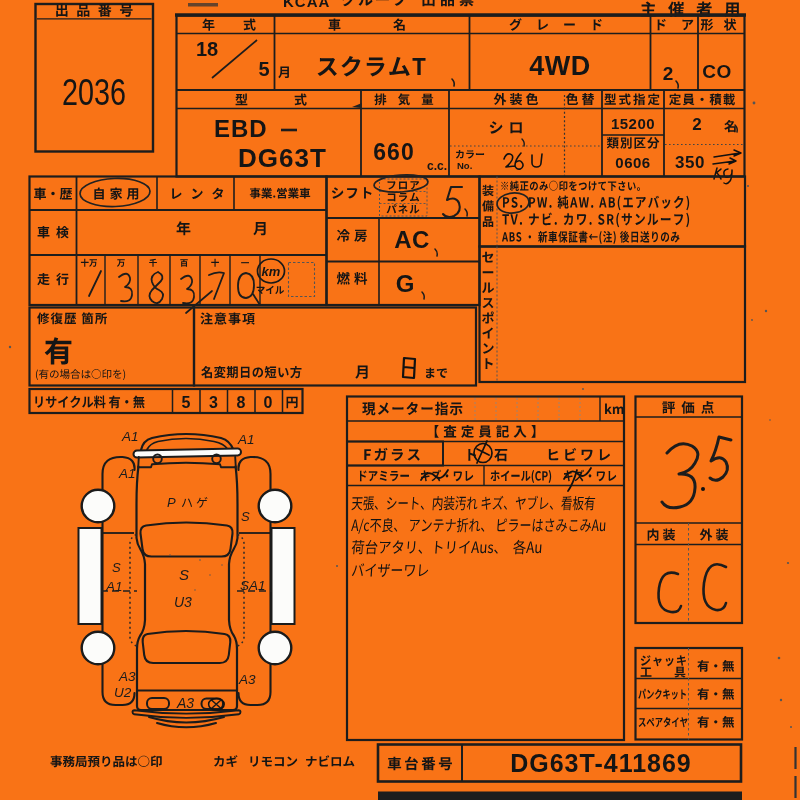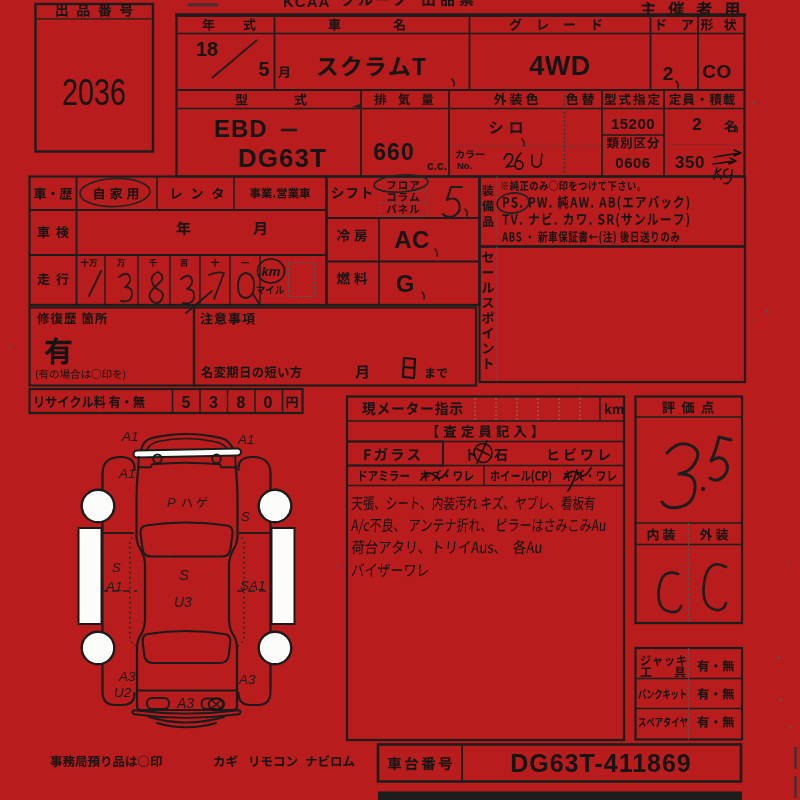--- a/index.html
+++ b/index.html
@@ -1,14 +1,14 @@
 <!DOCTYPE html>
 <html><head><meta charset="utf-8"><style>
 html,body{margin:0;padding:0;background:#fff;}
-#page{position:relative;width:800px;height:800px;background:#b91c1c;font-family:"Liberation Sans",sans-serif;}
+#page{position:relative;width:800px;height:800px;background:#f97316;font-family:"Liberation Sans",sans-serif;}
 svg{position:absolute;left:0;top:0;}
 .lt{font-family:"Liberation Sans",sans-serif;fill:#151515;}
 </style></head><body>
 <div id="page">
 <svg width="800" height="800" viewBox="0 0 800 800">
 <defs>
         <path id="g0" d="M179 173 164 166C169 159 176 147 180 139L196 146C192 153 185 165 179 173ZM109 151 79 161C77 154 73 145 70 140C60 123 43 97 8 76L30 59C50 72 67 90 81 107H137C134 93 122 68 109 53C91 33 69 16 28 3L52 -18C89 -3 113 15 132 39C150 61 162 88 167 105C169 110 172 116 174 120L157 130L172 136C168 144 161 157 156 164L140 157C145 150 151 140 155 132L153 132C149 131 142 130 136 130H96L96 131C99 135 104 144 109 151Z"></path>
         <path id="g1" d="M101 4 117 -9C119 -8 122 -6 126 -3C148 8 177 30 194 51L178 73C165 54 145 38 129 31C129 43 129 120 129 136C129 145 130 152 130 153H101C101 152 102 145 102 136C102 120 102 30 102 19C102 14 101 8 101 4ZM8 7 32 -9C49 6 62 26 68 49C73 69 74 111 74 135C74 143 75 152 75 153H46C47 148 48 142 48 134C48 110 48 72 42 55C36 38 26 20 8 7Z"></path>
         <path id="g2" d="M18 93V61C26 62 39 62 51 62C74 62 140 62 158 62C166 62 177 61 181 61V93C176 92 167 91 158 91C140 91 74 91 51 91C40 91 26 92 18 93Z"></path>
         <path id="g3" d="M161 147C161 153 166 158 172 158C179 158 184 153 184 147C184 140 179 135 172 135C166 135 161 140 161 147ZM148 147 149 143C145 142 140 142 137 142C126 142 60 142 45 142C38 142 27 143 21 144V115C26 116 36 116 45 116C60 116 126 116 138 116C135 99 128 76 114 60C98 39 76 22 36 13L58 -11C93 0 120 20 138 44C155 66 164 97 168 117L170 123L172 123C185 123 196 134 196 147C196 160 185 171 172 171C159 171 148 160 148 147Z"></path>

